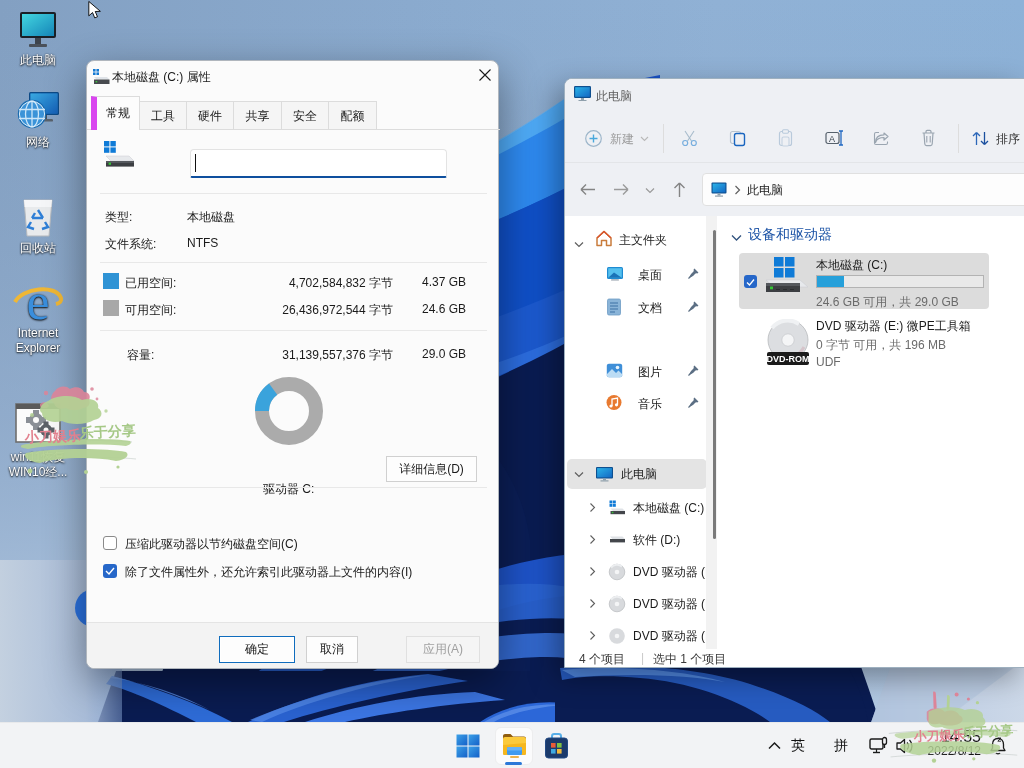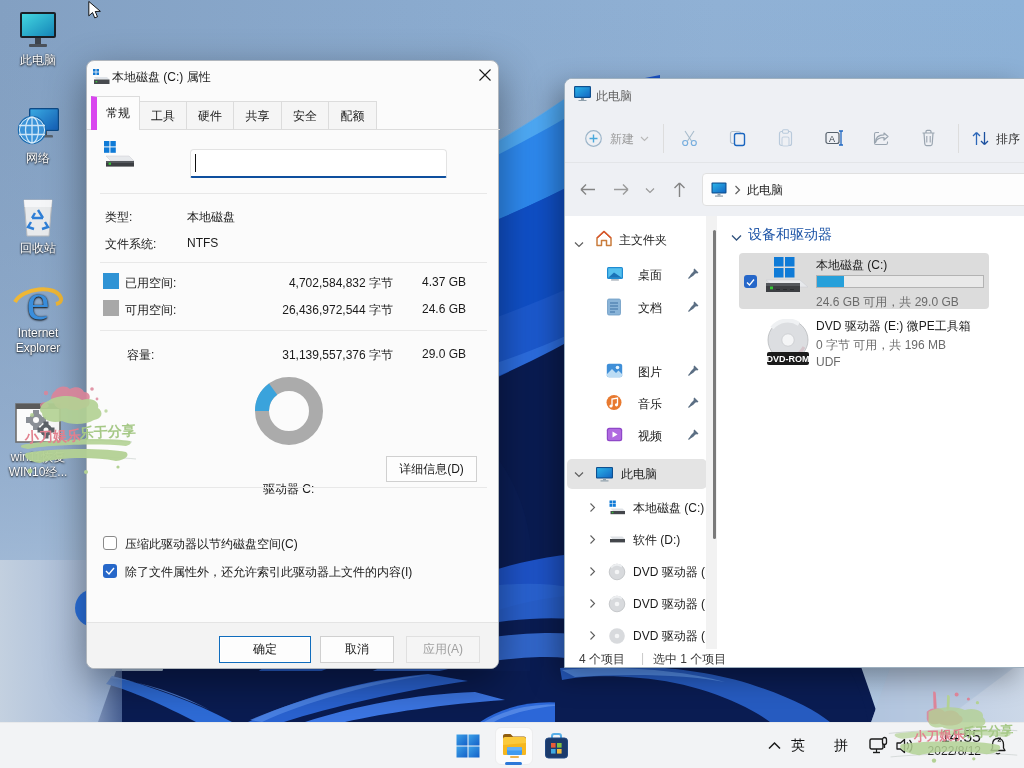--- a/index.html
+++ b/index.html
@@ -120,21 +120,21 @@
           <linearGradient id="g1" x1="0" y1="0" x2="1" y2="1">
             <stop offset="0" stop-color="#43d6e0"></stop>
             <stop offset="1" stop-color="#1585b8"></stop>
           </linearGradient>
         </defs>
     <rect x="19" y="28" width="6" height="6" fill="#3d434c"></rect>
     <rect x="13" y="34" width="18" height="3" rx="1" fill="#4a5059"></rect>
   </svg>
   <div style="margin-top:3px;">此电脑</div>
 </div>
-<div class="dicon" style="left:0;top:106px;">
+<div class="dicon" style="left:0;top:90px;">
   <svg width="46" height="42" viewBox="0 0 46 42">
     <rect x="14" y="2" width="30" height="23" rx="1.5" fill="#0d4a86"></rect>
     <rect x="15.5" y="3.5" width="27" height="20" fill="#2277cc"></rect>
     <rect x="15.5" y="3.5" width="27" height="20" fill="url(#ng)"></rect>
     <defs>
           <linearGradient id="ng" x1="0" y1="0" x2="1" y2="1">
             <stop offset="0" stop-color="#39a8e0"></stop>
             <stop offset="1" stop-color="#1560b8"></stop>
           </linearGradient>
         </defs>
@@ -346,32 +346,20 @@
             <rect x="0.8" y="0.8" width="15.4" height="13.4" rx="2" fill="#3f8fd8"></rect>
             <path d="M1,11 L6,6 L10,10 L12.5,7.5 L16,11 V12.5 C16,13.5 15.5,14 14.5,14 H2.5 C1.5,14 1,13.5 1,12.5 Z" fill="#bcdcf4"></path>
             <circle cx="11.5" cy="4.5" r="1.8" fill="#e8f4fc"></circle>
           </svg>
       <span class="lbl2">图片</span>
           <svg class="pin" width="12" height="12" viewBox="0 0 12 12">
             <path d="M7,1 L11,5 L8.5,5.5 L6,8 L4,6 L1.5,10.5 L6,8 L4,6 L6.5,3.5 Z" fill="#5c6f84"></path>
             <path d="M7,1 L11,5 M1.5,10.5 L4.8,7.2" stroke="#5c6f84" stroke-width="1.2"></path>
           </svg>
     </div>
-    <div class="srow" style="top:205px;">
-      <svg class="abs" style="left:39px;top:6px;" width="17" height="15" viewBox="0 0 17 15">
-            <rect x="0.8" y="0.8" width="15.4" height="13.4" rx="2.5" fill="#8f48c8"></rect>
-            <rect x="2" y="2" width="13" height="11" rx="1.5" fill="#b06ae0"></rect>
-            <path d="M6.5,4.5 L11.5,7.5 L6.5,10.5 Z" fill="#fff"></path>
-          </svg>
-      <span class="lbl2">视频</span>
-          <svg class="pin" width="12" height="12" viewBox="0 0 12 12">
-            <path d="M7,1 L11,5 L8.5,5.5 L6,8 L4,6 L1.5,10.5 L6,8 L4,6 L6.5,3.5 Z" fill="#5c6f84"></path>
-            <path d="M7,1 L11,5 M1.5,10.5 L4.8,7.2" stroke="#5c6f84" stroke-width="1.2"></path>
-          </svg>
-    </div>
 
     <div class="srow" style="top:243px;background:#e4e4e4;">
       <svg class="abs" style="left:7px;top:12px;" width="10" height="7" viewBox="0 0 10 7">
             <path d="M1,1.5 L5,5.5 L9,1.5" stroke="#5f5f5f" stroke-width="1.2" fill="none"></path>
           </svg>
       <svg class="abs" style="left:28px;top:7px;" width="19" height="16" viewBox="0 0 19 16">
             <rect x="1" y="1" width="17" height="11.5" rx="1" fill="#0e4f8f"></rect>
             <rect x="2.1" y="2.1" width="14.8" height="9.3" fill="url(#tg3)"></rect>
             <defs>
               <linearGradient id="tg3" x1="0" y1="0" x2="1" y2="1">
@@ -568,22 +556,22 @@
 
   <div class="abs" style="left:16px;top:475px;width:14px;height:14px;border:1px solid #8a8a8a;border-radius:3px;background:#fff;"></div>
   <span class="abs" style="left:38px;top:475px;">压缩此驱动器以节约磁盘空间(C)</span>
   <div class="abs" style="left:16px;top:503px;width:14px;height:14px;border-radius:3px;background:#2667c9;">
     <svg width="14" height="14" viewBox="0 0 14 14">
           <path d="M3,7 L6,10 L11,4" stroke="#fff" stroke-width="1.4" fill="none"></path>
         </svg>
   </div>
   <span class="abs" style="left:38px;top:503px;">除了文件属性外，还允许索引此驱动器上文件的内容(I)</span>
   <div class="foot">
-    <div class="btn" style="left:132px;width:92px;border:1px solid #0f6cbd;box-shadow:inset 0 0 0 1px #fff;">确定</div>
-    <div class="btn" style="left:233px;width:74px;">取消</div>
+    <div class="btn" style="left:132px;width:76px;border:1px solid #0f6cbd;box-shadow:inset 0 0 0 1px #fff;">确定</div>
+    <div class="btn" style="left:219px;width:52px;">取消</div>
     <div class="btn" style="left:319px;width:74px;background:#f5f5f5;color:#a0a0a0;border-color:#e0e0e0;">应用(A)</div>
   </div>
 </div>
 
 <div id="task">
 
   <svg class="abs" style="left:456px;top:11px;" width="24" height="24" viewBox="0 0 24 24">
     <defs>
           <linearGradient id="wg" x1="0" y1="0" x2="1" y2="1">
             <stop offset="0" stop-color="#3ca1e8"></stop>

